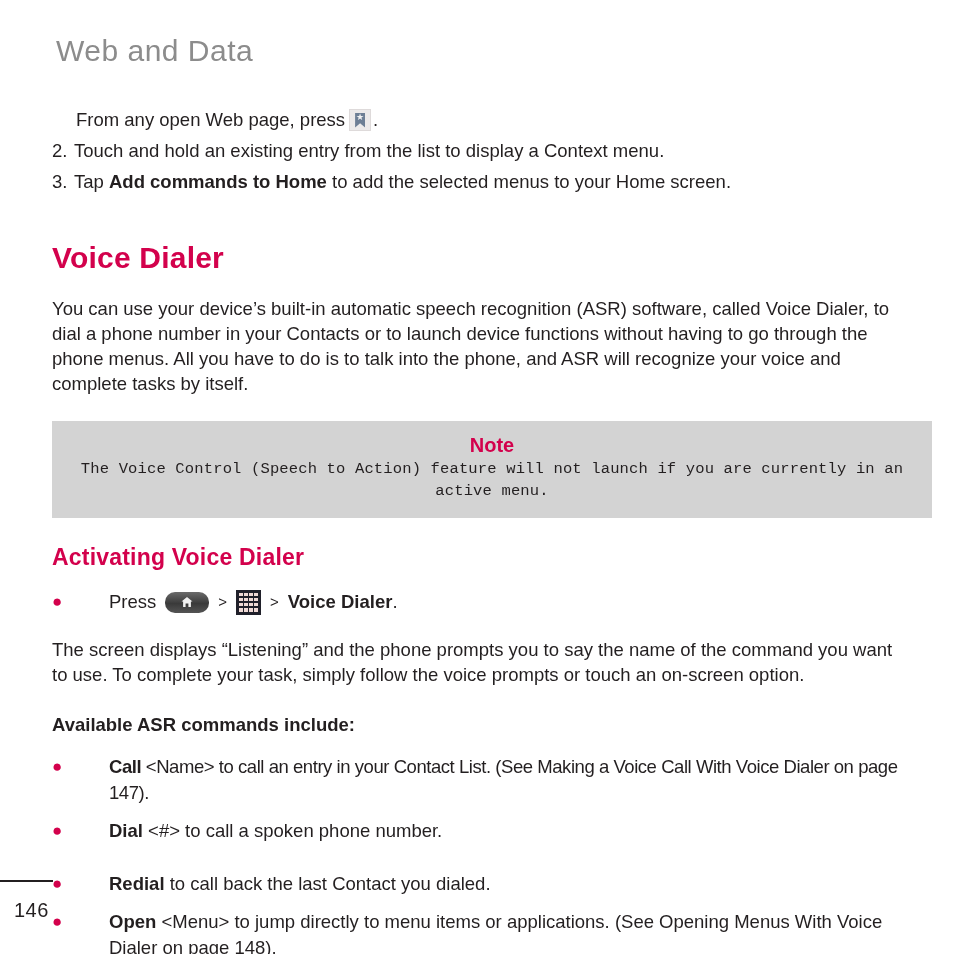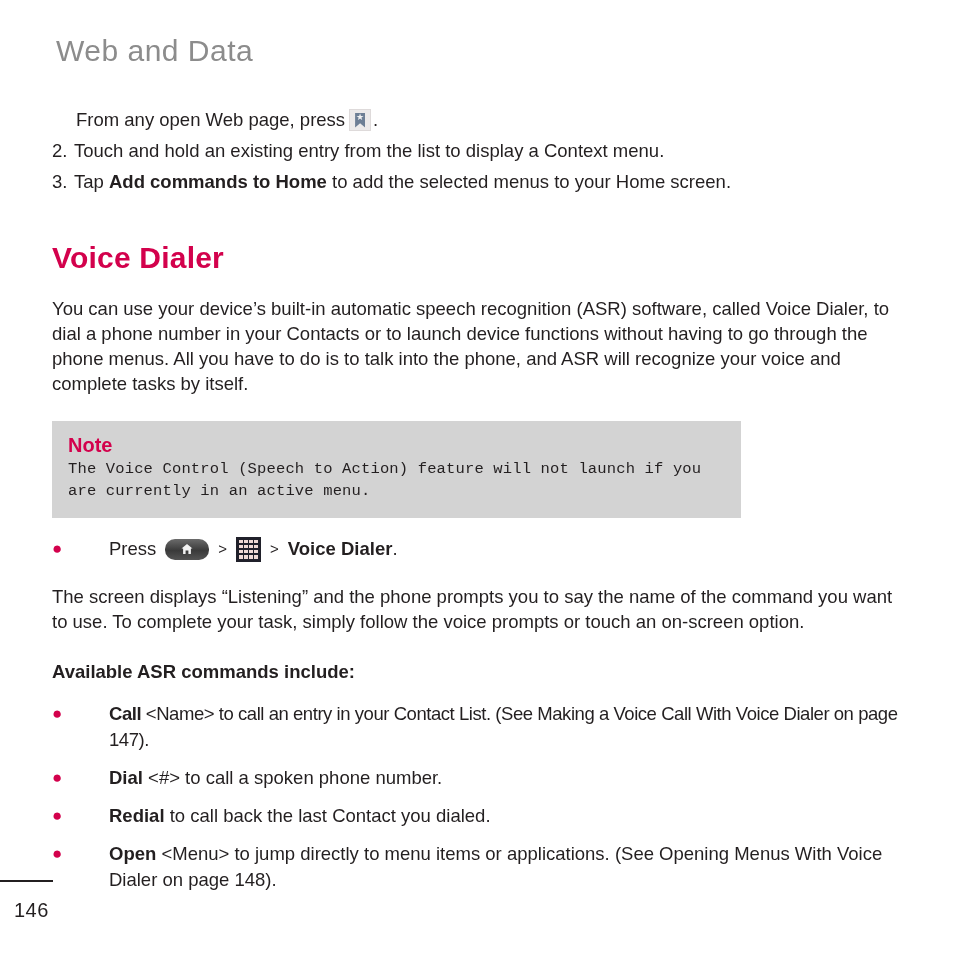--- a/index.html
+++ b/index.html
@@ -265,25 +265,26 @@
       <div class="step">
         <span class="step-num">3.</span>
         <span class="step-text"><span>Tap </span><b>Add commands to Home</b><span> to add the selected menus to your Home screen.</span></span>
       </div>
     </div>
 
     <h1 class="sec-title" style="margin-top:44px;">Voice Dialer</h1>
 
     <p class="body" style="margin-top:21px;">You can use your device’s built-in automatic speech recognition (ASR) software, called Voice Dialer, to dial a phone number in your Contacts or to launch device functions without having to go through the phone menus. All you have to do is to talk into the phone, and ASR will recognize your voice and complete tasks by itself.</p>
 
-    <div class="note" style="margin-top:25px; width:689px;">
+    <div class="note" style="margin-top:25px; width:880px;text-align:center;">
       <div class="note-title">Note</div>
       <div class="note-body">The Voice Control (Speech to Action) feature will not launch if you are currently in an active menu.</div>
     </div>
 
+    <h2 class="sub-title" style="margin-top:26px;">Activating Voice Dialer</h2>
 
     <div class="bullet-row" style="margin-top:18px;">
       <span class="bullet-dot"></span>
       <span class="press-row">
         <span class="lbl">Press</span>
 
         <span class="icon-home-key">
           <svg width="13" height="12" viewBox="0 0 13 12" aria-hidden="true">
             <path d="M6.5 1 L12 5.6 L10.4 5.6 L10.4 11 L7.9 11 L7.9 7.4 L5.1 7.4 L5.1 11 L2.6 11 L2.6 5.6 L1 5.6 Z" fill="#f2f2f2"></path>
           </svg>
@@ -326,21 +327,21 @@
     <div class="bullet-row tight" style="margin-top:17px;">
       <span class="bullet-dot"></span>
       <span class="bullet-text"><b>Call</b><span> &lt;Name&gt; to call an entry in your Contact List. (See Making a Voice Call With Voice Dialer on page 147).</span></span>
     </div>
 
     <div class="bullet-row" style="margin-top:12px;">
       <span class="bullet-dot"></span>
       <span class="bullet-text"><b>Dial</b><span> &lt;#&gt; to call a spoken phone number.</span></span>
     </div>
 
-    <div class="bullet-row" style="margin-top:12px;">
+    <div class="bullet-row" style="margin-top:27px;">
       <span class="bullet-dot"></span>
       <span class="bullet-text"><b>Redial</b><span> to call back the last Contact you dialed.</span></span>
     </div>
 
     <div class="bullet-row" style="margin-top:12px;">
       <span class="bullet-dot"></span>
       <span class="bullet-text"><b>Open</b><span> &lt;Menu&gt; to jump directly to menu items or applications. (See Opening Menus With Voice Dialer on page 148).</span></span>
     </div>
 
   </div>

